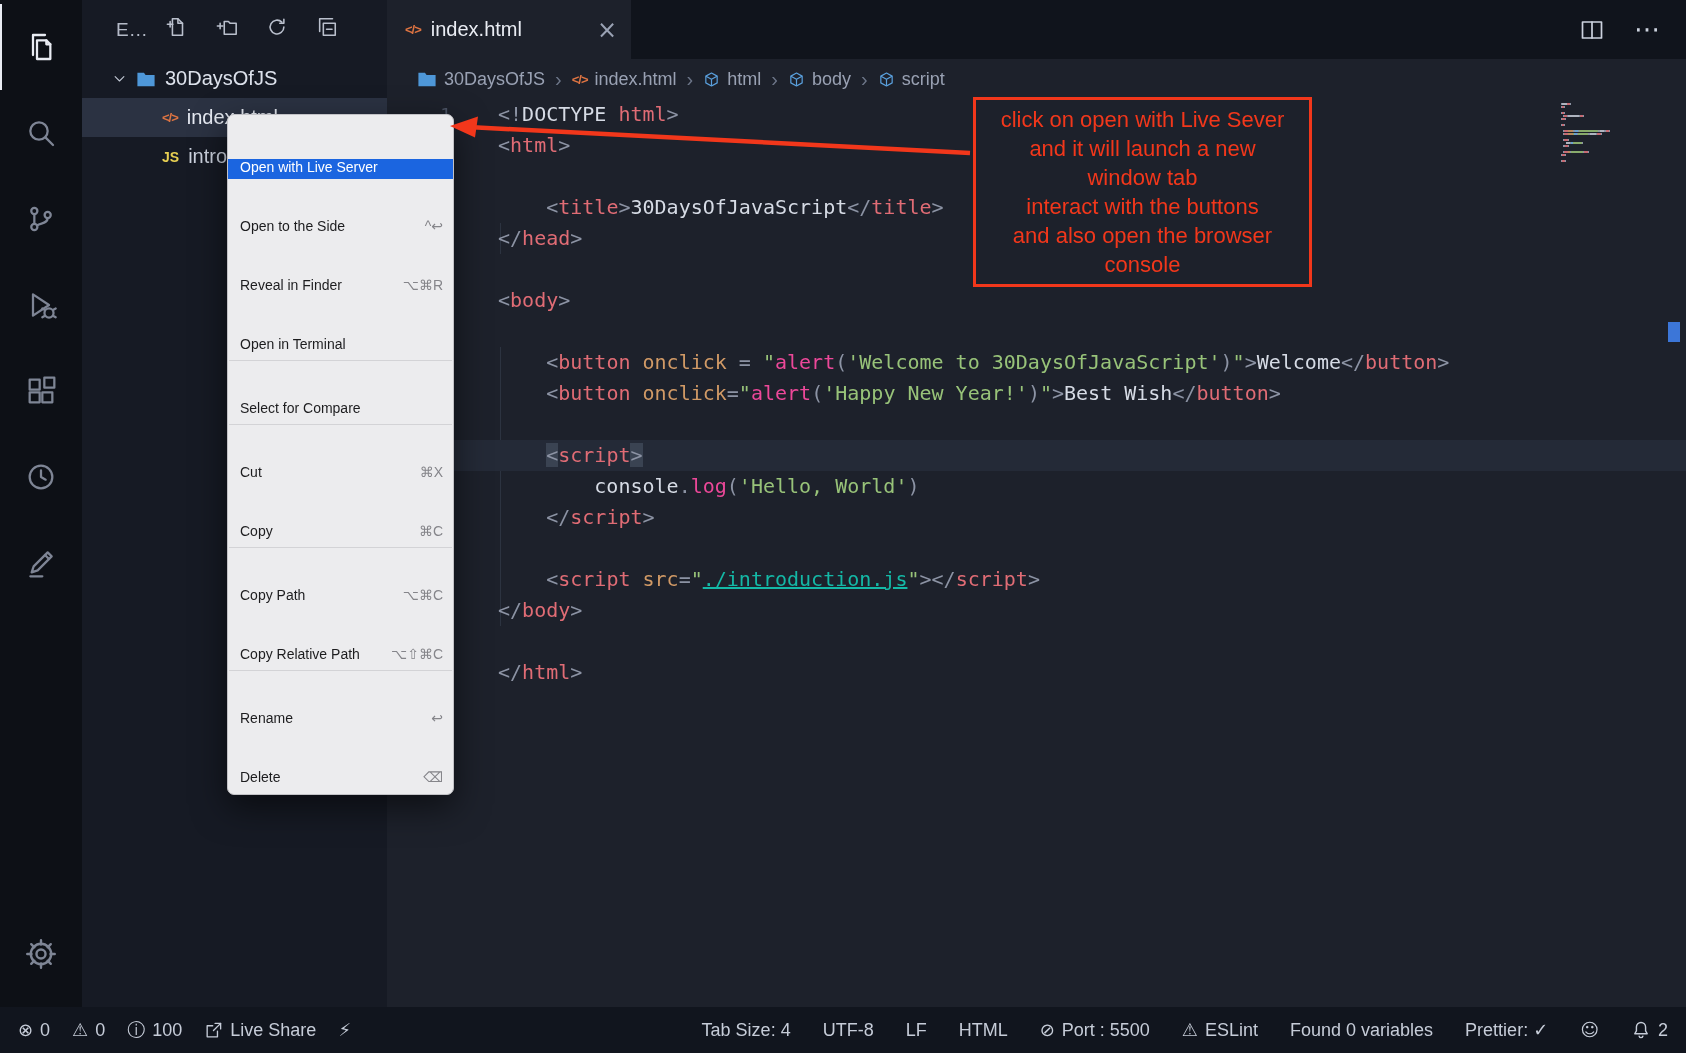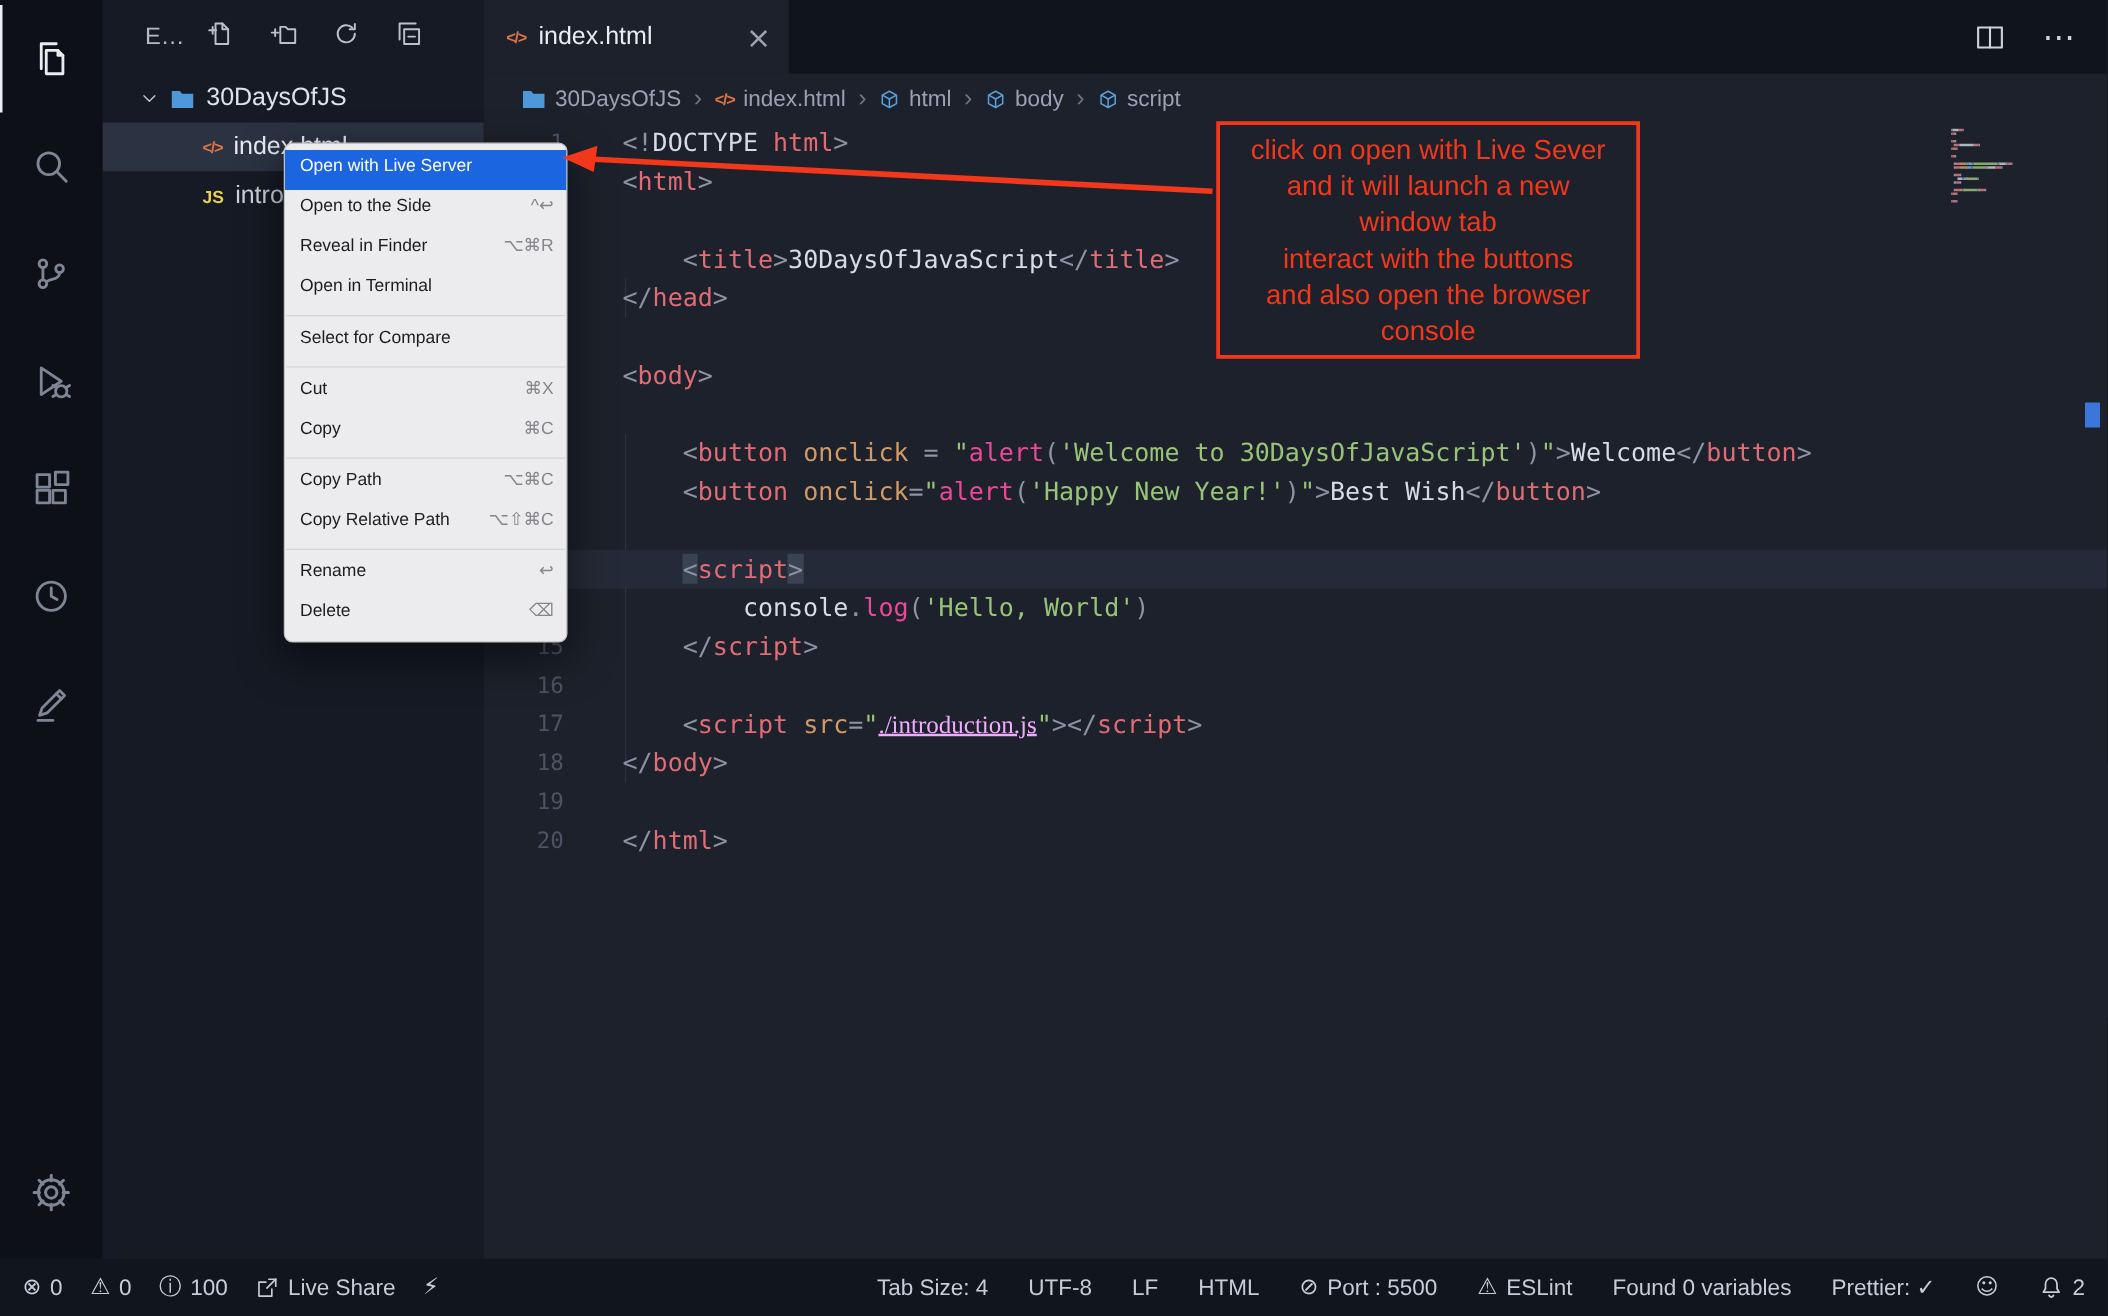--- a/index.html
+++ b/index.html
@@ -43,34 +43,34 @@
   
   .editor{position:absolute;top:99px;left:0;right:0;bottom:0;background:#1d212b;overflow:hidden;
           font-family:"DejaVu Sans Mono",monospace;}
   .code-line{height:31px;position:relative;}
   .code-line .num{position:absolute;left:0;top:0;width:64px;text-align:right;line-height:31px;
                   font-size:18px;color:#4b5364;}
   .code-line .txt{position:absolute;left:111px;top:0;line-height:31px;font-size:20px;white-space:pre;}
   .code-line.active{background:#242a37;}
   .code-line.active .num{color:#7dd3fc;}
   .tk-pun{color:#8c93a4;} .tk-tag{color:#e06c75;} .tk-attr{color:#d19a66;}
-  .tk-str{color:#98c379;} .tk-strl{color:#f0abfc;text-decoration:underline;font-family:Liberation Serif, serif;}
+  .tk-str{color:#98c379;} .tk-strl{color:#14b8a6;text-decoration:underline;}
   .tk-fn{color:#ec4899;} .tk-txt{color:#d6dbe5;}
   .tk-punb{color:#8c93a4;background:#3a4352;}
   .guide{position:absolute;width:1px;background:#2c3340;left:113px;}
   .minimap{position:absolute;top:4px;right:25px;width:100px;}
   .mm-line{display:flex;height:2px;margin-bottom:1px;}
   .mm-t{height:2px;display:block;}
   .ruler-marker{position:absolute;top:223px;right:6px;width:12px;height:20px;background:#3c76d8;}
 
   
   .context-menu{position:absolute;left:227px;top:114px;width:225px;background:#ececee;
                 border:1px solid #c2c2c6;border-radius:7px;box-shadow:0 12px 34px rgba(0,0,0,.55);
                 padding:5px 0;z-index:50;font-size:14px;color:#1d1d1f;}
-  .menu-item{height:20px;display:flex;align-items:flex-end;padding:0 10px 12px 12px;}
+  .menu-item{height:20px;display:flex;align-items:flex-start;padding:0 10px 0 12px;margin-top:39px;}
   .menu-item .lbl{flex:1;white-space:nowrap;}
   .menu-item .sc{color:#85858a;margin-left:12px;white-space:nowrap;}
   .menu-item.hl{background:#1b65e0;color:#fff;}
   .menu-sep{height:1px;background:#d3d3d6;margin:4px 1px;}
 
   
   .annotation-box{position:absolute;left:973px;top:97px;width:325px;border:3px solid #f2371b;
                   color:#f2371b;z-index:55;padding:5px 4px;text-align:center;font-size:22px;line-height:29px;}
   .arrow-overlay{position:absolute;left:0;top:0;width:1686px;height:1053px;z-index:60;pointer-events:none;}
 

